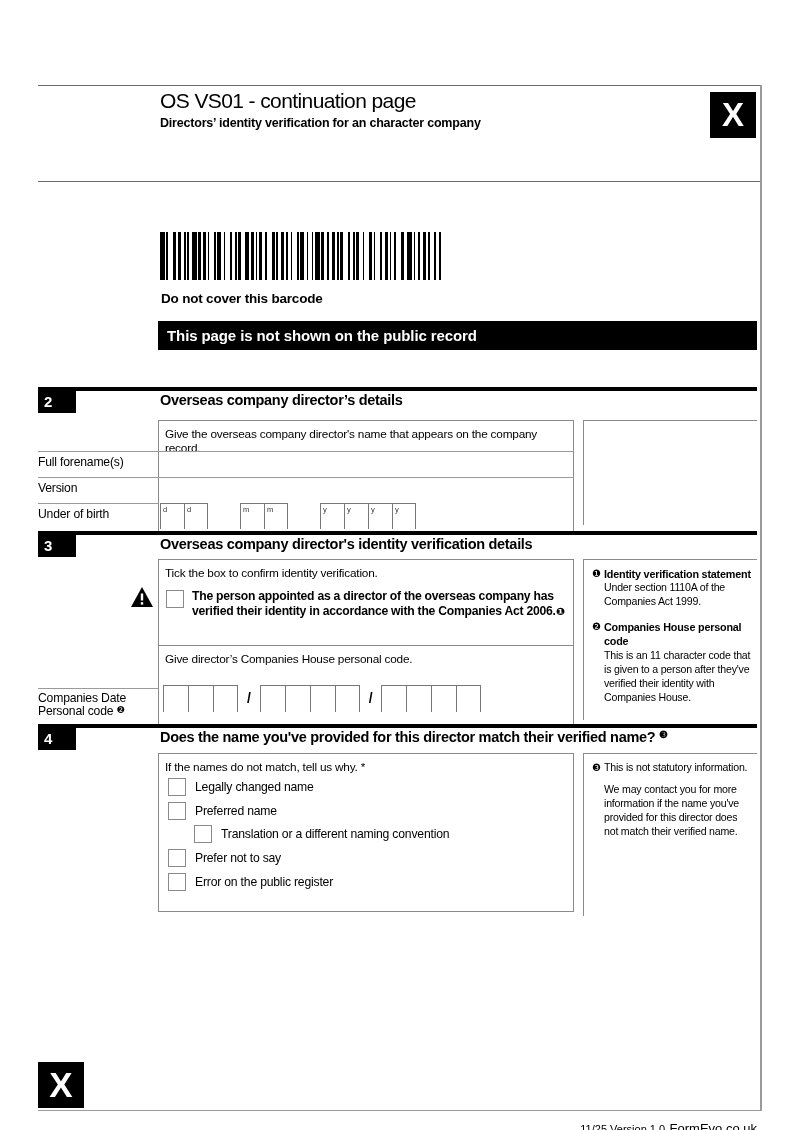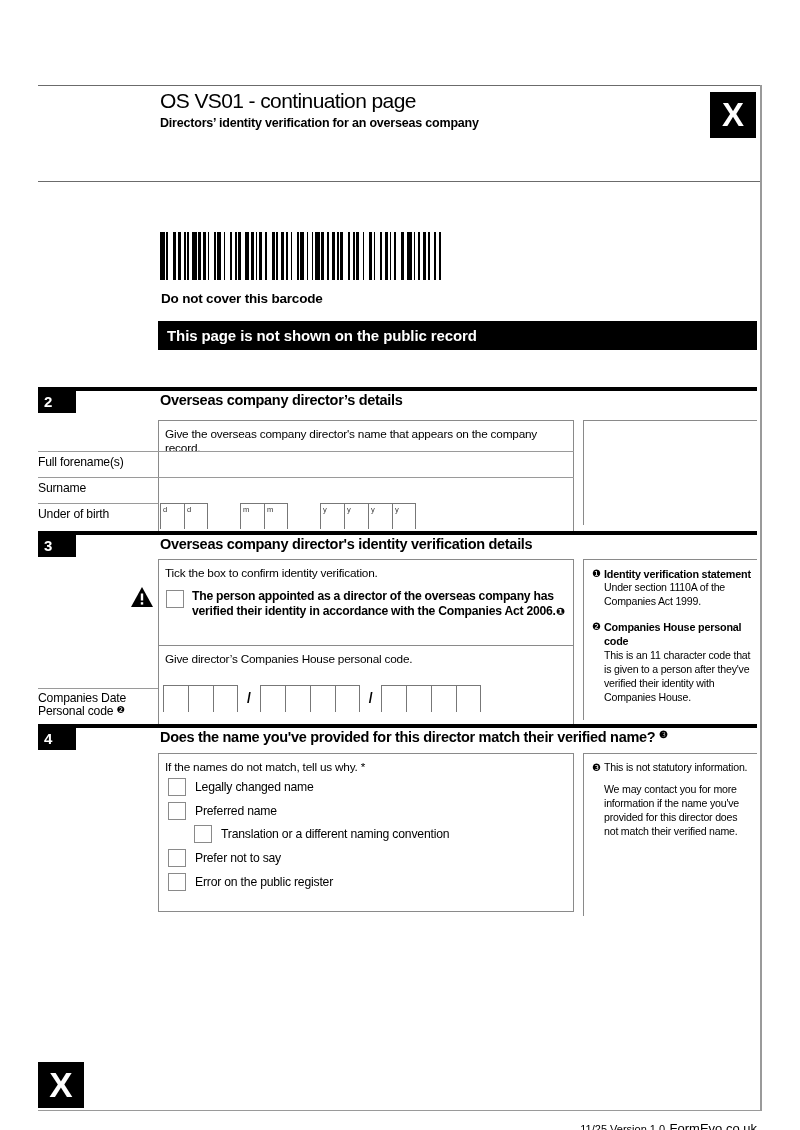--- a/index.html
+++ b/index.html
@@ -74,21 +74,21 @@
   .footer .brand { font-size:13px; }
 </style>
 </head>
 <body>
 
 <div class="page">
 
   <div class="hline" style="left:38px; top:37px; width:722px;"></div>
   <div class="vline" style="left:760px; top:37px; height:1026px;"></div>
   <div class="form-title">OS VS01 - continuation page</div>
-  <div class="form-subtitle">Directors’ identity verification for an overseas company</div>
+  <div class="form-subtitle">Directors’ identity verification for an character company</div>
   <div class="xbox" style="left:710px; top:44px; width:46px; height:46px; font-size:33px;">X</div>
   <div class="hline" style="left:38px; top:133px; width:722px;"></div>
 
   <div class="barcode" id="barcode">
       <span style="width: 4.8px; background: rgb(0, 0, 0);"></span>
       <span style="width: 1.6px; background: rgb(255, 255, 255);"></span>
       <span style="width: 1.6px; background: rgb(0, 0, 0);"></span>
       <span style="width: 4.8px; background: rgb(255, 255, 255);"></span>
       <span style="width: 3.2px; background: rgb(0, 0, 0);"></span>
       <span style="width: 1.6px; background: rgb(255, 255, 255);"></span>
@@ -204,21 +204,21 @@
   <div class="sec-heading" style="top:344px;">Overseas company director’s details</div>
 
   <div class="contentbox" style="left:158px; top:372px; width:416px; height:111px;"></div>
   <div class="abs body-text" style="left:165px; top:379px; width:404px;">Give the overseas company director's name that appears on the company record.</div>
 
   <div class="hline light" style="left:38px; top:403px; width:536px;"></div>
   <div class="field-label" style="top:407px;">Full forename(s)</div>
   <div class="abs" style="left:159px; top:404px; width:414px; height:25px;"></div>
 
   <div class="hline light" style="left:38px; top:429px; width:536px;"></div>
-  <div class="field-label" style="top:433px;">Surname</div>
+  <div class="field-label" style="top:433px;">Version</div>
   <div class="abs" style="left:159px; top:430px; width:414px; height:25px;"></div>
 
   <div class="hline light" style="left:38px; top:455px; width:120px;"></div>
   <div class="field-label" style="top:459px;">Under of birth</div>
   <div class="cellrow" style="left:160px; top:455px;">
     <span class="cell">d</span>
     <span class="cell last">d</span>
     <span style="width:32px;"></span>
     <span class="cell">m</span>
     <span class="cell last">m</span>

